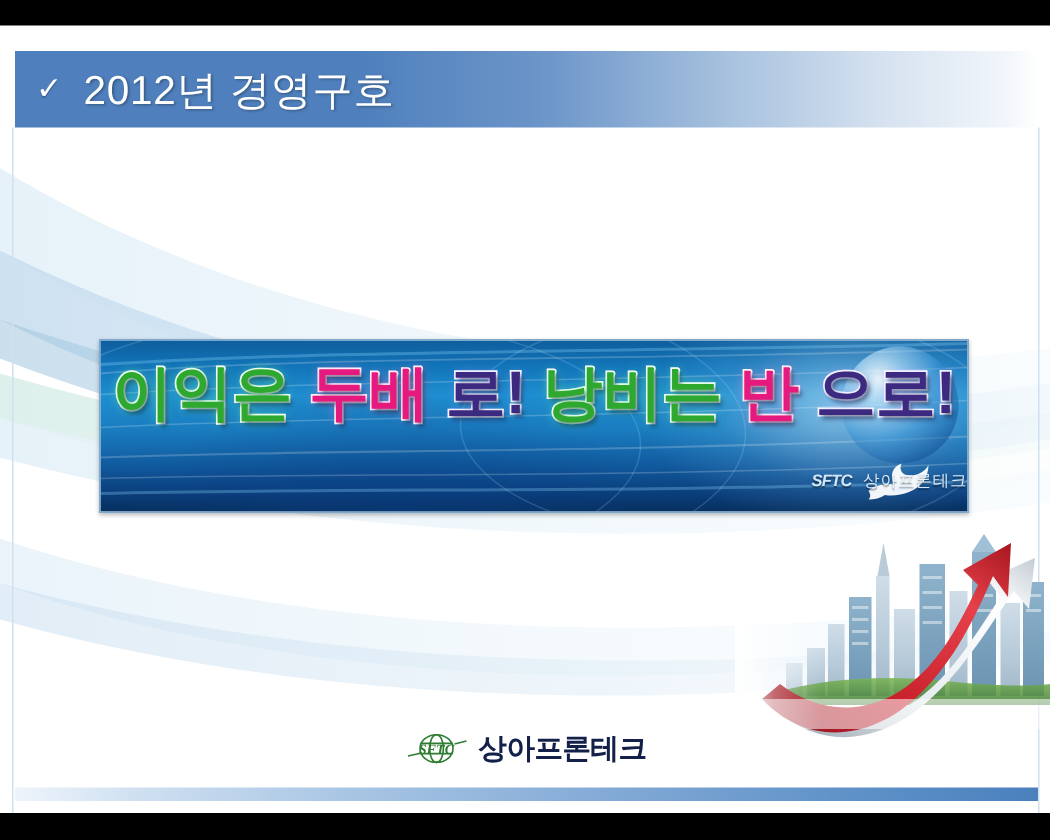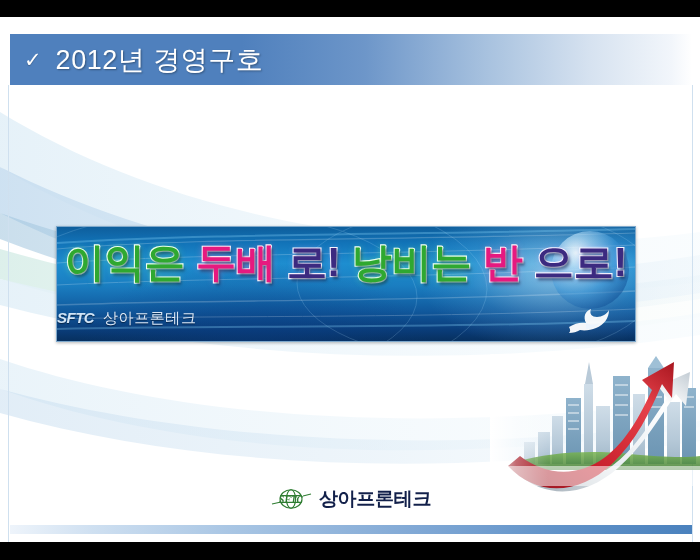--- a/index.html
+++ b/index.html
@@ -89,21 +89,21 @@
     font-size: 27px;
     font-weight: normal;
     letter-spacing: .5px;
     white-space: nowrap;
     text-shadow: 1px 1px 2px rgba(0,0,0,.35);
   }
 
   
   .banner {
     position: absolute;
-    left: 56px;
+    left: 66px;
     top: 209px;
     width: 578px;
     height: 114px;
     background:
       radial-gradient(ellipse 190px 110px at 86% 40%, rgba(235,248,255,.50) 0%, rgba(120,190,235,.18) 45%, rgba(0,0,0,0) 72%),
       radial-gradient(ellipse 260px 140px at 34% 115%, rgba(10,60,130,.55) 0%, rgba(0,0,0,0) 70%),
       linear-gradient(to bottom,
         #0e5e9c 0%,
         #1273b8 14%,
         #1e8ed0 32%,
@@ -173,23 +173,23 @@
     paint-order: stroke fill;
     text-shadow: 0 0 6px rgba(180,160,255,.45), 2px 3px 3px rgba(0,20,50,.55);
   }
   .banner-gap { display: inline-block; width: 14px; }
 
   .banner-sublogo {
     position: absolute;
     left: 0;
     bottom: 13px;
     width: 100%;
-    text-align: left;
+    text-align: right;
     white-space: nowrap;
-    font-size: 15px;
+    font-size: 11px;
     color: #e9f3ff;
     letter-spacing: .6px;
     opacity: .93;
     text-shadow: 0 1px 1px rgba(0,0,0,.5);
   }
   .banner-sublogo .mark {
     display: inline-block;
     font-style: italic;
     font-weight: bold;
     letter-spacing: -.5px;

